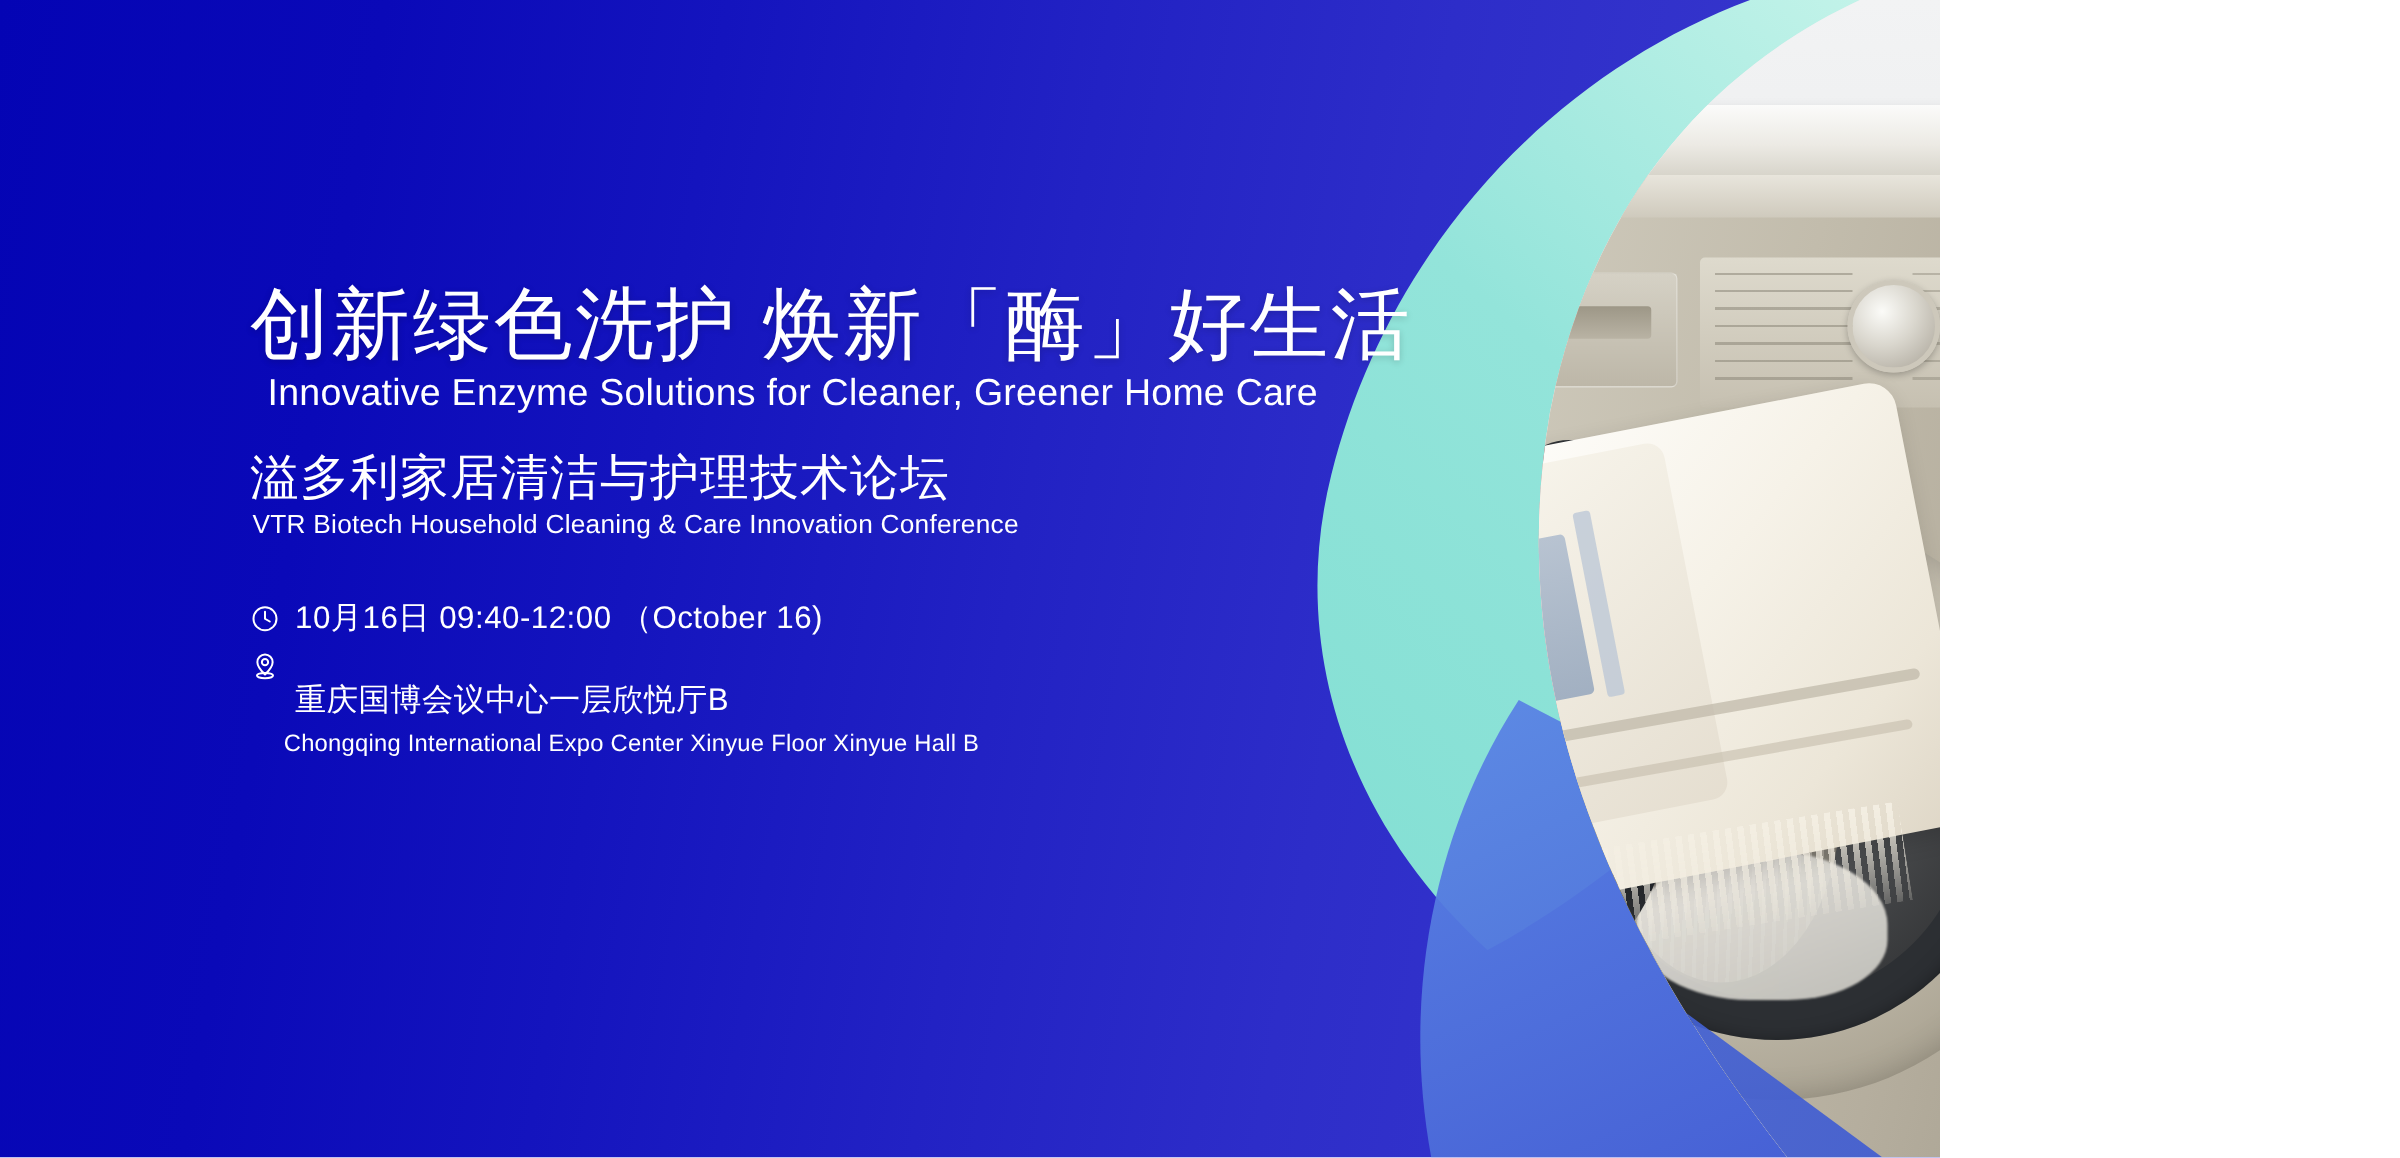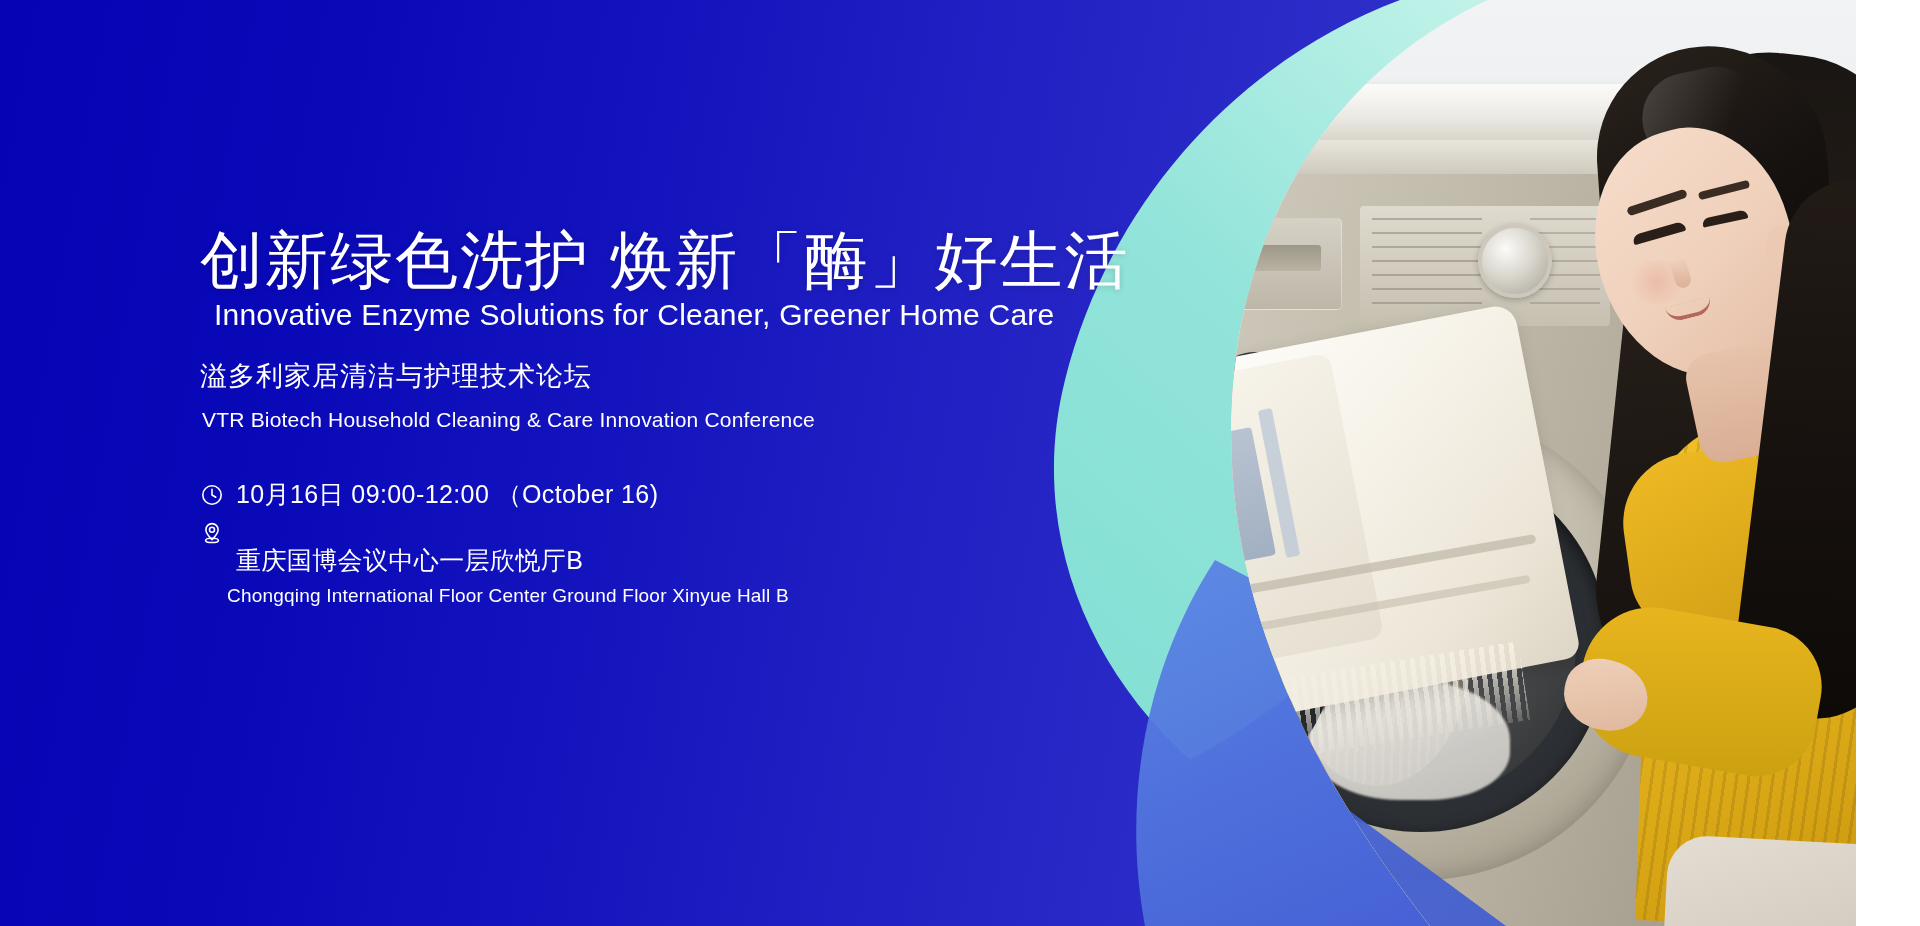--- a/index.html
+++ b/index.html
@@ -3,21 +3,21 @@
 <meta charset="utf-8">
 <style>
   * { margin:0; padding:0; box-sizing:border-box; }
   html, body {
     width:1920px; height:926px;
     overflow:hidden;
     font-family:"Liberation Sans","DejaVu Sans",sans-serif;
   }
   .banner {
     position:relative;
-    width:1856px; height:926px;
+    width:1552px; height:926px;
     overflow:hidden;
     background:linear-gradient(100deg,
       #0404b4 0%,
       #0a09b8 18%,
       #1414be 34%,
       #2222c4 52%,
       #2d2dc9 68%,
       #3535cc 84%,
       #3a38ce 100%);
     text-decoration:underline;
@@ -219,21 +219,21 @@
     font-weight:400; white-space:nowrap;
     text-shadow:0 1px 6px rgba(0,0,0,.18);
   }
   .title-en {
     position:absolute; top:298px; left:14px;
     font-size:30px; line-height:1.1; letter-spacing:.2px;
     font-weight:400; white-space:nowrap;
   }
   .sub-cn {
     position:absolute; top:362px; left:0;
-    font-size:27px; line-height:1.1; letter-spacing:1px;
+    font-size:39px; line-height:1.1; letter-spacing:1px;
     font-weight:400; white-space:nowrap;
   }
   .sub-en {
     position:absolute; top:408px; left:2px;
     font-size:21px; line-height:1.1; letter-spacing:.2px;
     font-weight:400; white-space:nowrap;
   }
 
   .meta { position:absolute; top:480px; left:0; }
   .meta-row { display:flex; align-items:flex-start; margin-bottom:10px; }
@@ -351,34 +351,34 @@
 
     <div class="meta">
 
       <div class="meta-row">
         <span class="meta-icon">
           <svg viewBox="0 0 24 24" fill="none" stroke="#ffffff" stroke-width="1.6" stroke-linecap="round">
             <circle cx="12" cy="12" r="9.2"></circle>
             <path d="M12 6.4 V12 L15.8 14.2"></path>
           </svg>
         </span>
-        <span class="meta-text-cn">10月16日 09:00-12:00 （October 16)</span>
+        <span class="meta-text-cn">10月16日 09:40-12:00 （October 16)</span>
       </div>
 
       <div class="meta-row">
         <span class="meta-icon">
           <svg viewBox="0 0 24 24" fill="none" stroke="#ffffff" stroke-width="1.6" stroke-linecap="round" stroke-linejoin="round">
             <path d="M12 2.6 C8.6 2.6 5.9 5.3 5.9 8.7 C5.9 12.6 12 18.6 12 18.6
                      C12 18.6 18.1 12.6 18.1 8.7 C18.1 5.3 15.4 2.6 12 2.6 Z"></path>
             <circle cx="12" cy="8.7" r="2.5"></circle>
             <ellipse cx="12" cy="19.4" rx="6.4" ry="2.1"></ellipse>
           </svg>
         </span>
         <span class="meta-col">
           <span class="meta-text-cn">重庆国博会议中心一层欣悦厅B</span>
         </span>
       </div>
 
-      <div class="meta-text-en">Chongqing International Floor Center Ground Floor Xinyue Hall B</div>
+      <div class="meta-text-en">Chongqing International Expo Center Xinyue Floor Xinyue Hall B</div>
 
     </div>
   </div>
 </div>
 
 </body></html>

